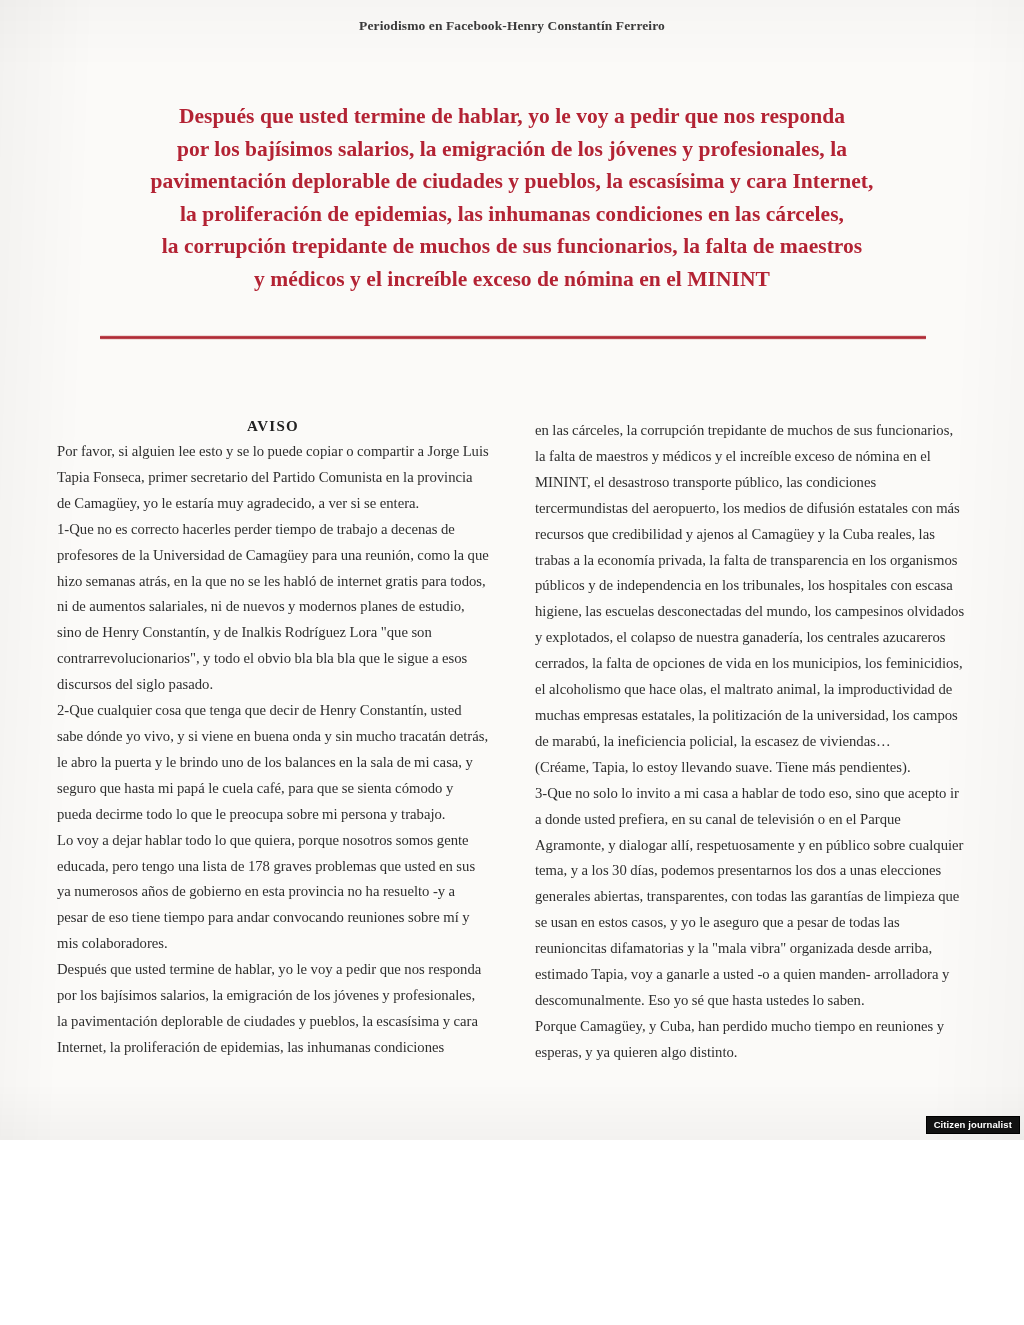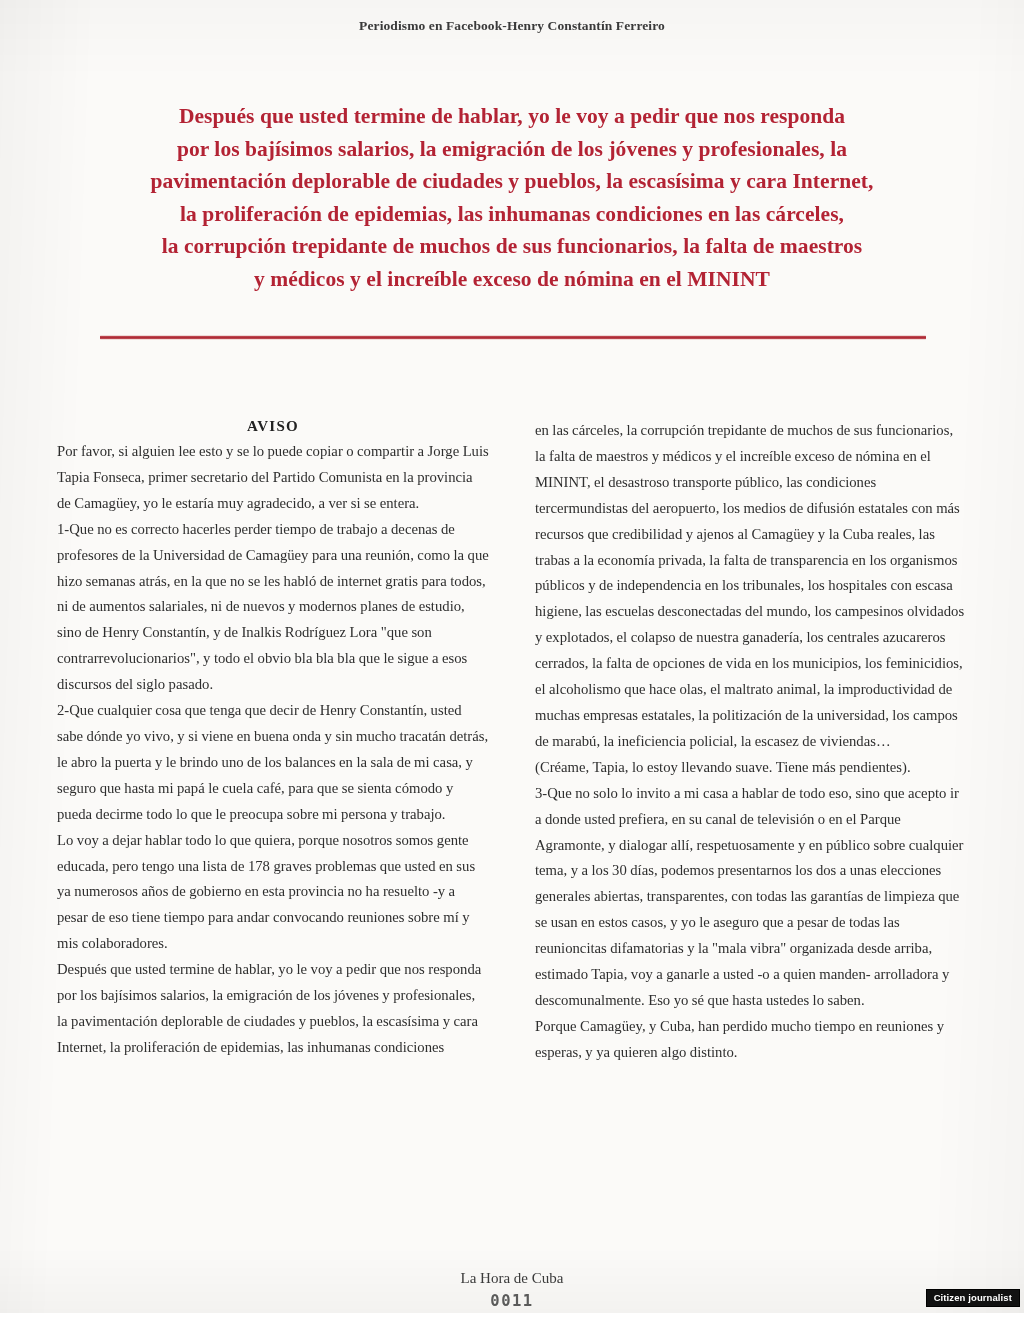--- a/index.html
+++ b/index.html
@@ -5,21 +5,21 @@
 <style>
   html, body {
     margin: 0;
     padding: 0;
     background: #ffffff;
   }
 
   .page {
     position: relative;
     width: 1024px;
-    height: 1313px;
+    height: 1140px;
     margin: 0 auto;
     background: #fbfaf8;
     overflow: hidden;
     font-family: "Liberation Serif", "DejaVu Serif", serif;
     color: #2b2b2b;
     box-sizing: border-box;
   }
 
   
   .scan-tint {

